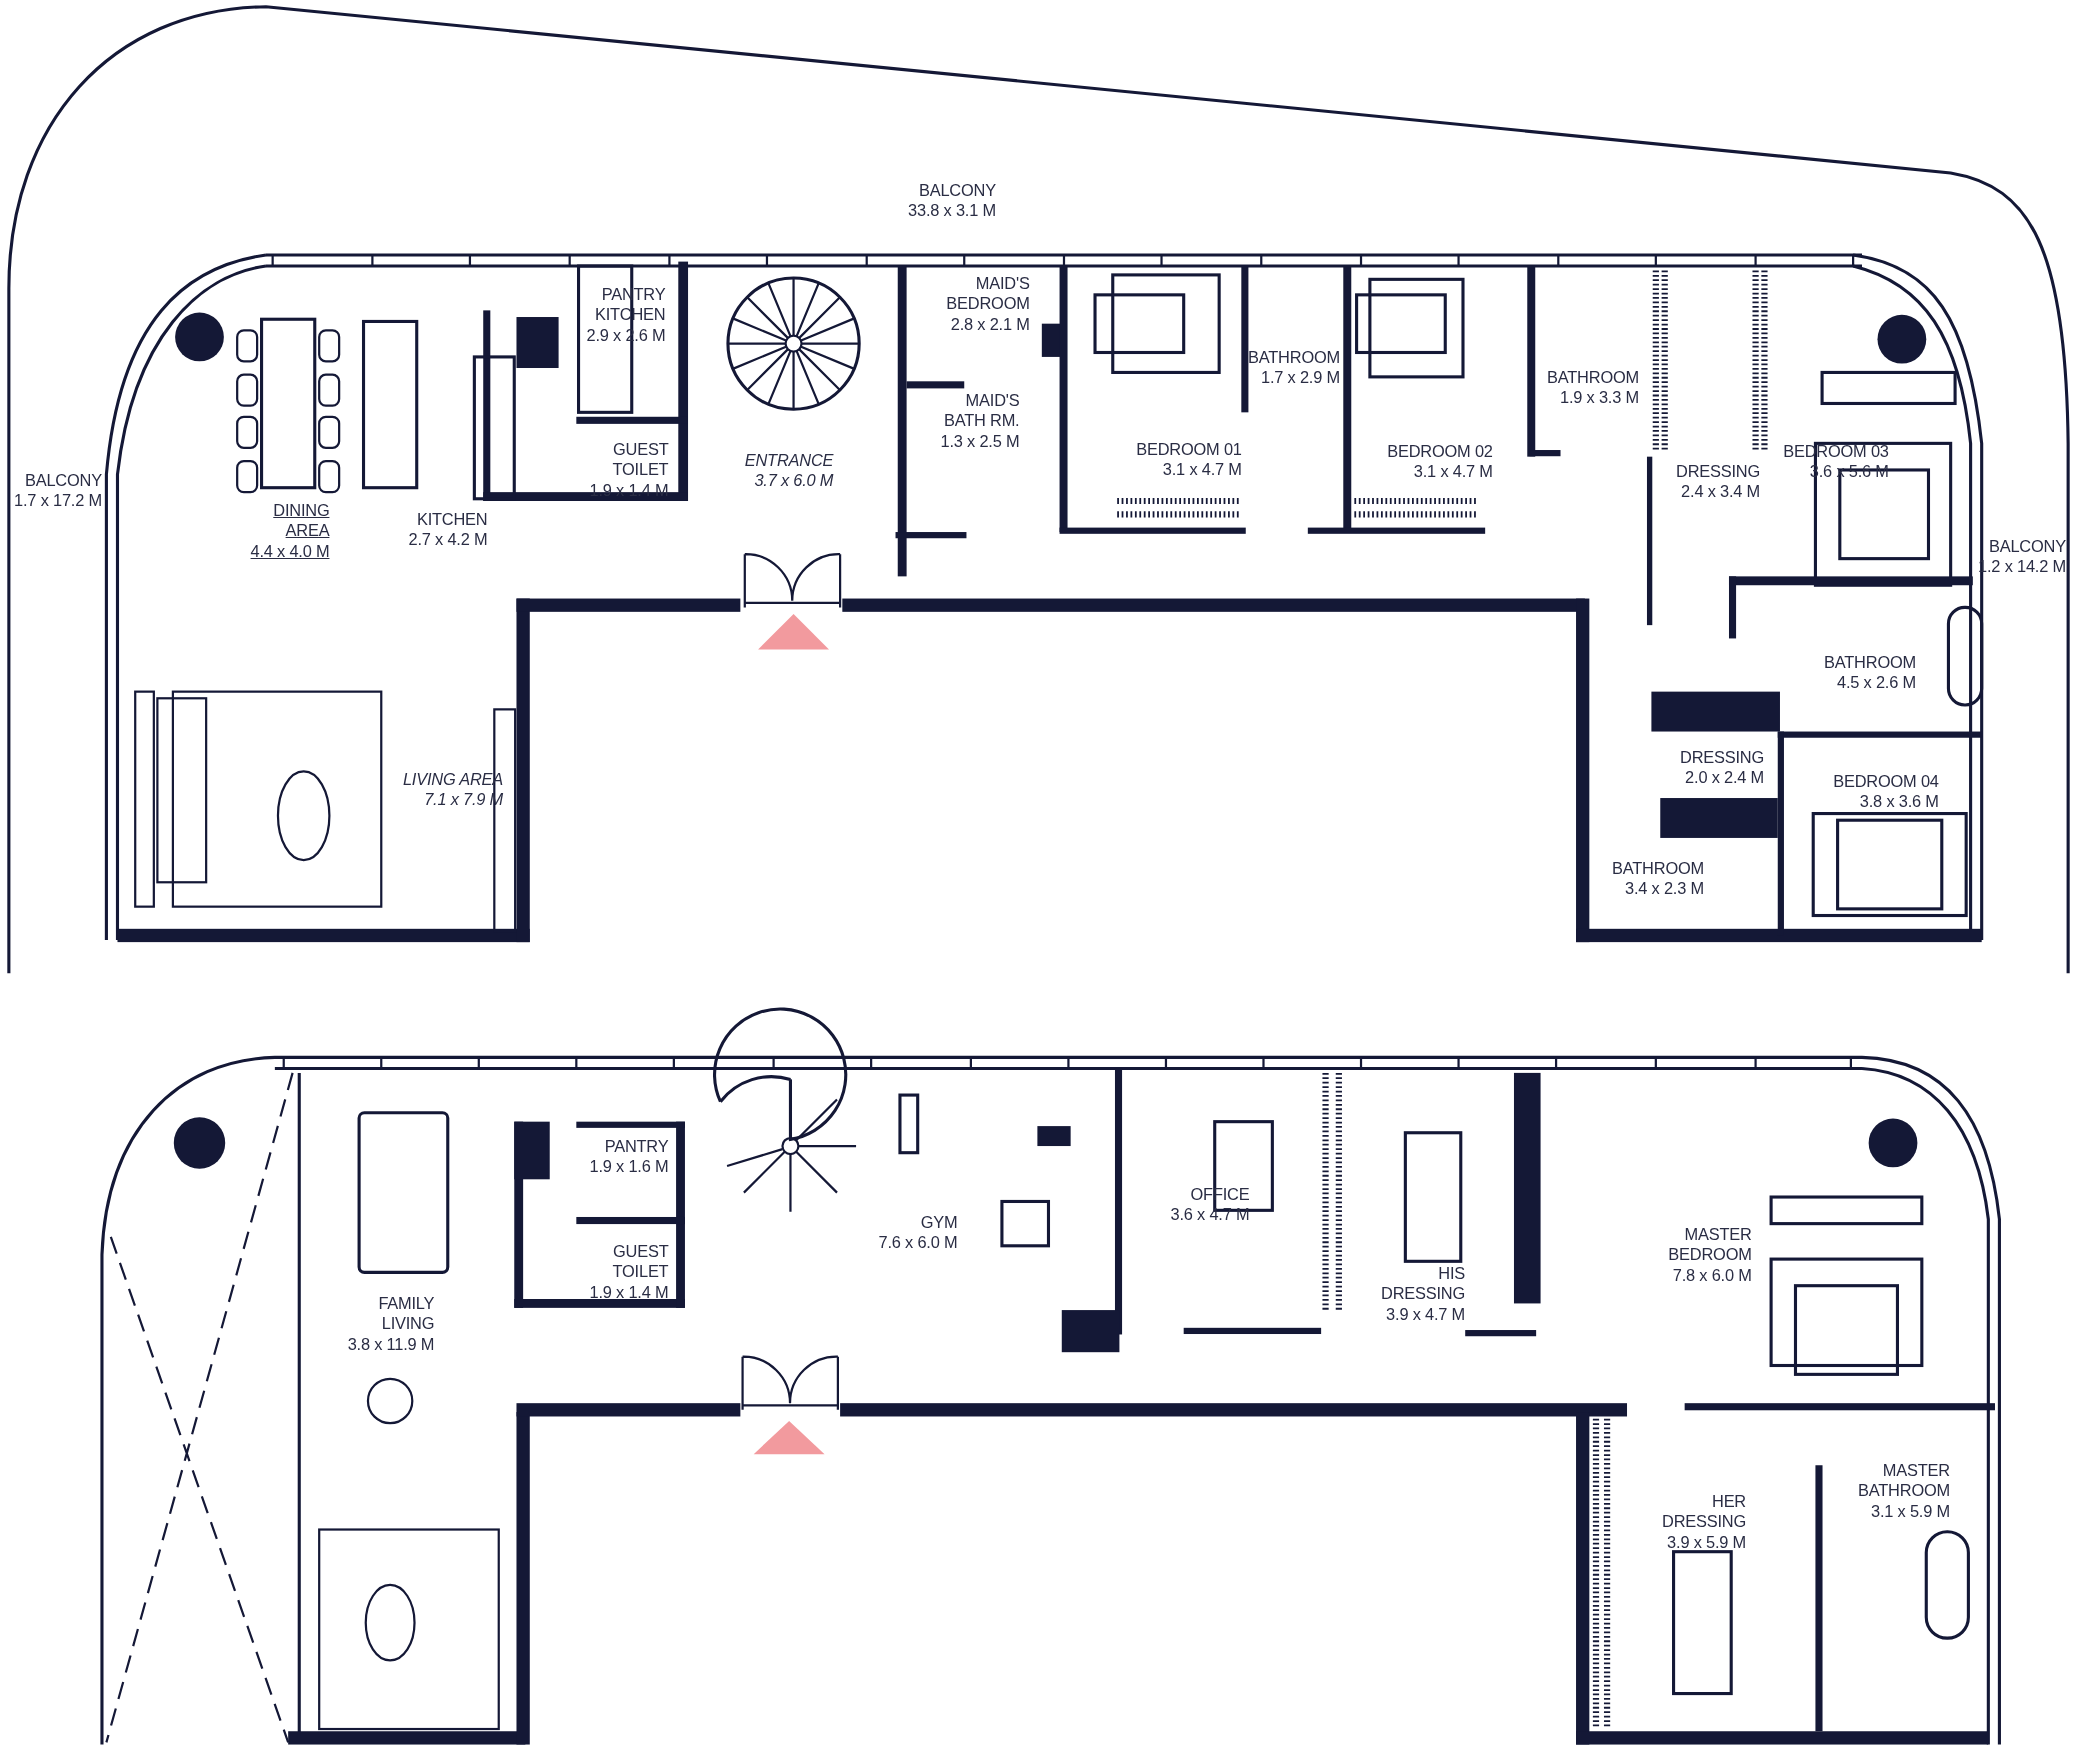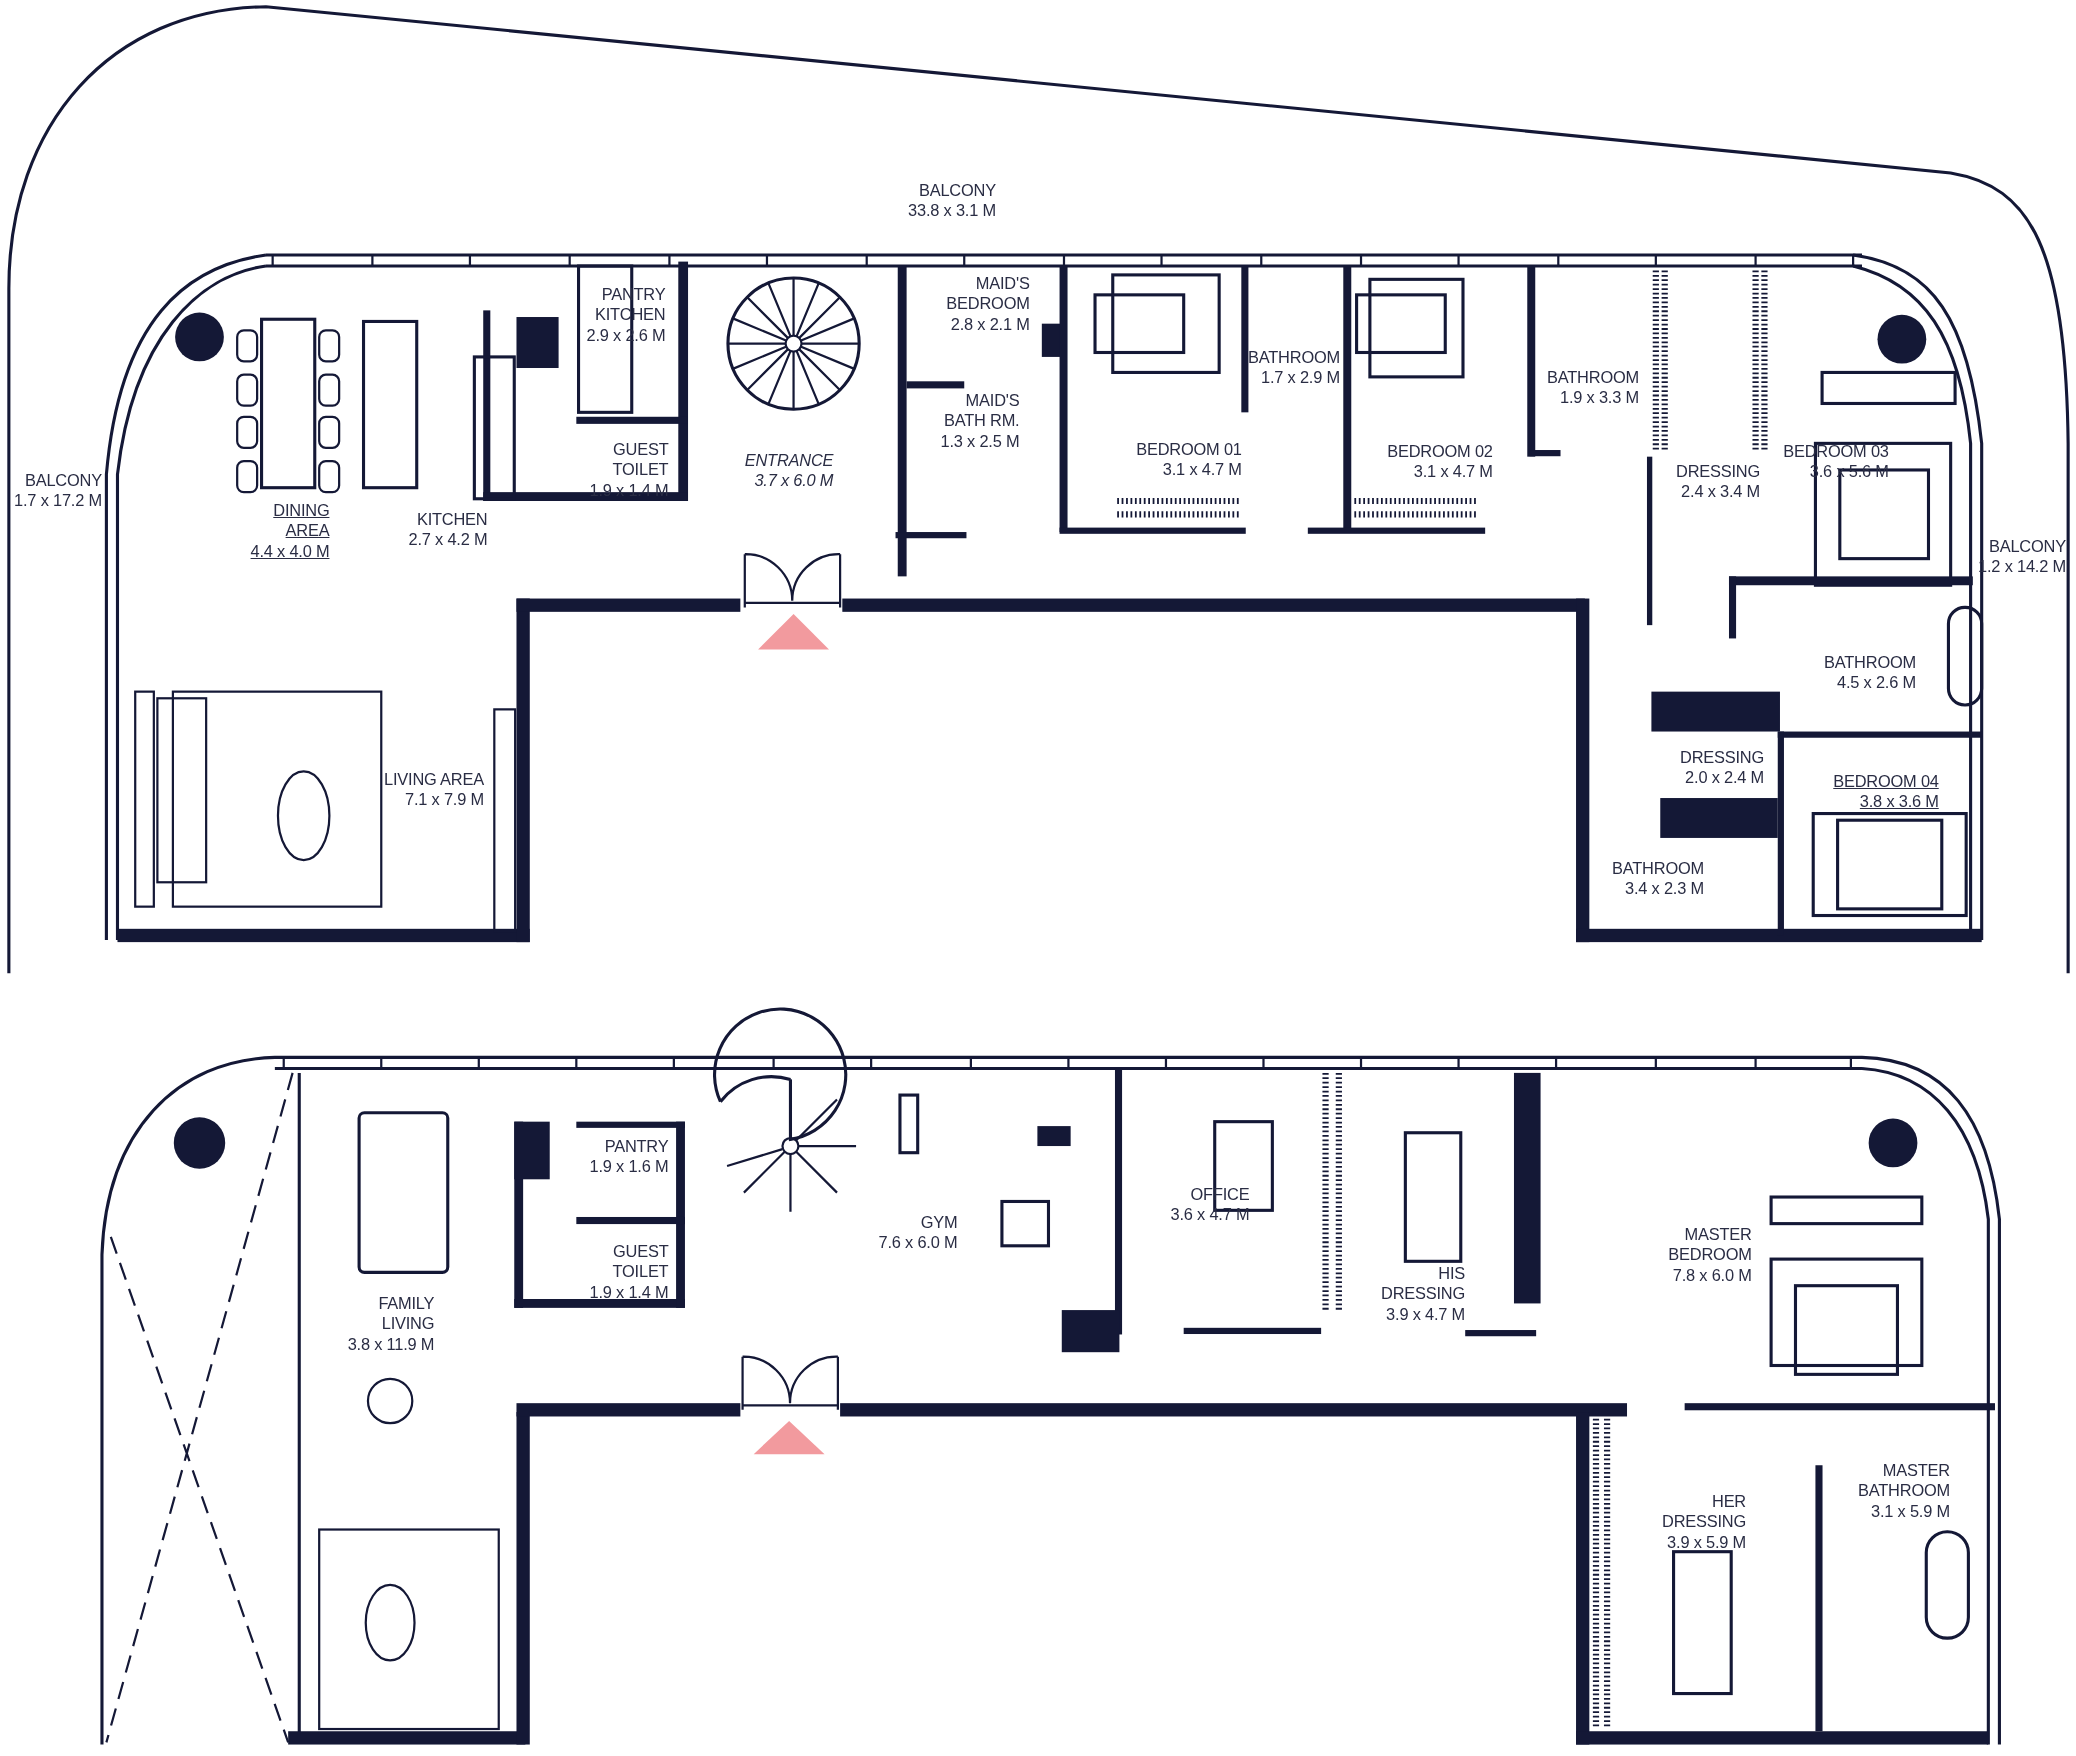--- a/index.html
+++ b/index.html
@@ -255,29 +255,29 @@
     <span>1.2 x 14.2 M</span>
   </div>
 <div class="lbl" style="left:1870px;top:652px;">
     <span>BATHROOM</span>
     <span>4.5 x 2.6 M</span>
   </div>
 <div class="lbl" style="left:1722px;top:747px;">
     <span>DRESSING</span>
     <span>2.0 x 2.4 M</span>
   </div>
-<div class="lbl" style="left:1886px;top:771px;text-decoration:underline;">
+<div class="lbl" style="left:1886px;top:771px;">
     <span>BEDROOM 04</span>
     <span>3.8 x 3.6 M</span>
   </div>
 <div class="lbl" style="left:1658px;top:858px;">
     <span>BATHROOM</span>
     <span>3.4 x 2.3 M</span>
   </div>
-<div class="lbl" style="left:434px;top:769px;">
+<div class="lbl" style="left:453px;top:769px;font-style:italic;">
     <span>LIVING AREA</span>
     <span>7.1 x 7.9 M</span>
   </div>
 
 <div class="lbl" style="left:391px;top:1293px;">
     <span>FAMILY</span>
     <span>LIVING</span>
     <span>3.8 x 11.9 M</span>
   </div>
 <div class="lbl" style="left:629px;top:1136px;">

